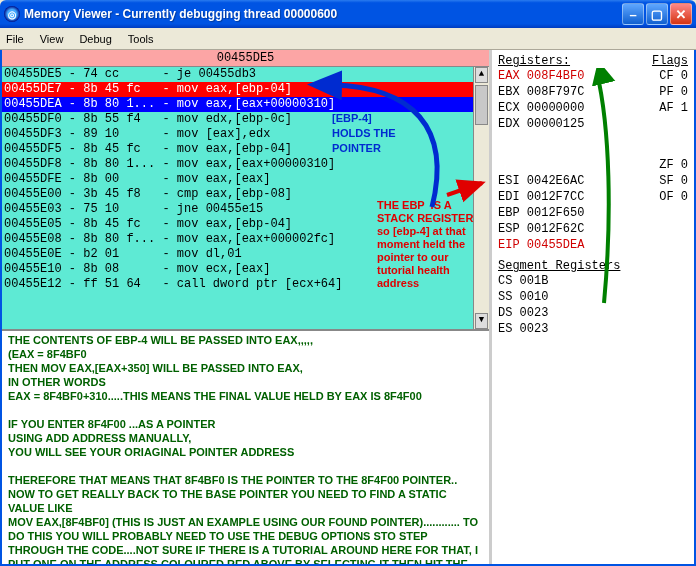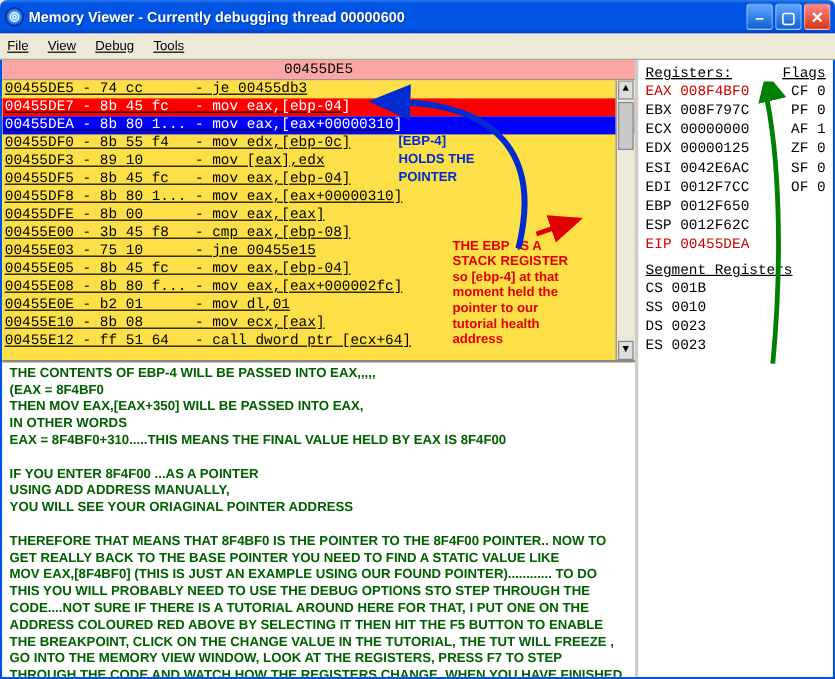--- a/index.html
+++ b/index.html
@@ -44,21 +44,20 @@
   }
   .winbtn.min,.winbtn.max{background:linear-gradient(to bottom,#5fa7ff,#1060d0);}
   .winbtn.close{background:linear-gradient(to bottom,#f88,#d43412);}
   .menubar {
     background:#ece9d8;
     height:22px;
     display:flex;align-items:center;
     padding:0 6px;gap:16px;
     border-bottom:1px solid #aca899;
     font-size:11px;
-    text-decoration:underline;
   }
   .menubar span{cursor:default;}
   .main {
     display:flex;
     height: calc(100% - 50px);
     border:2px solid #0054e3;
     border-top:none;
   }
   .leftpane {
     flex:1;
@@ -72,25 +71,24 @@
     text-align:center;
     font-family:'Courier New',monospace;
     font-size:12px;
     padding:1px;
   }
   .disasm {
     font-family:'Courier New',monospace;
     font-size:12px;
     line-height:15px;
     overflow:hidden;
-    background:#fde047;
+    background:#5eead4;
     position:relative;
-    height:235px;
+    height:264px;
     border-bottom:2px solid #888;
-    text-decoration:underline;
   }
   .disasm .row {white-space:pre;padding:0 2px;}
   .row.red{background:#ff0000;color:#fff;}
   .row.blue{background:#0000ff;color:#fff;}
   .scrollbar {
     position:absolute;right:0;top:0;bottom:0;width:16px;
     background:#ece9d8;border-left:1px solid #888;
   }
   .scrollbar .thumb{position:absolute;top:18px;left:1px;right:1px;height:40px;background:#c8c8c8;border:1px solid #888;}
   .scrollbar .arr{position:absolute;left:1px;right:1px;height:16px;background:#ddd;border:1px solid #888;text-align:center;font-size:9px;line-height:12px;}
@@ -109,21 +107,21 @@
     font-family:Arial,sans-serif;
     font-size:11px;
     font-weight:bold;
     color:#006000;
     padding:2př 6px;
     padding:2px 6px;
     overflow:hidden;
     line-height:14px;
   }
   .rightpane{
-    width:162px;
+    width:202px;
     background:white;
     font-family:'Courier New',monospace;
     font-size:12px;
     padding:4px 6px;
     position:relative;
   }
   .reghead{display:flex;justify-content:space-between;text-decoration:underline;font-weight없:normal;}
   .reghead span{text-decoration:underline;}
   .regrow{display:flex;justify-content:space-between;line-height:16px;}
   .regrow .reg{white-space:pre;}
@@ -233,21 +231,21 @@
         <div class="regrow">
           <span class="reg">EBX 008F797C</span>
           <span style="color: rgb(0, 0, 0);">PF 0</span>
         </div>
         <div class="regrow">
           <span class="reg">ECX 00000000</span>
           <span style="color: rgb(0, 0, 0);">AF 1</span>
         </div>
         <div class="regrow">
           <span class="reg">EDX 00000125</span>
-          <span style="color: rgb(0, 0, 0);">ZF 0</span>
+          <span style="color: rgb(0, 0, 0); margin-top: 41px;">ZF 0</span>
         </div>
         <div class="regrow">
           <span class="reg">ESI 0042E6AC</span>
           <span style="color: rgb(0, 0, 0);">SF 0</span>
         </div>
         <div class="regrow">
           <span class="reg">EDI 0012F7CC</span>
           <span style="color: rgb(0, 0, 0);">OF 0</span>
         </div>
         <div class="regrow">

